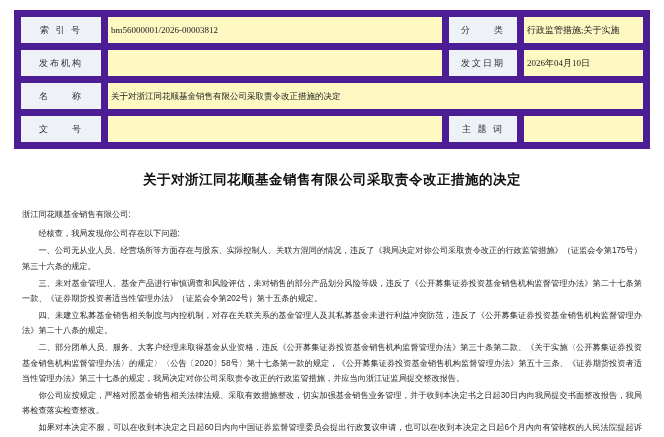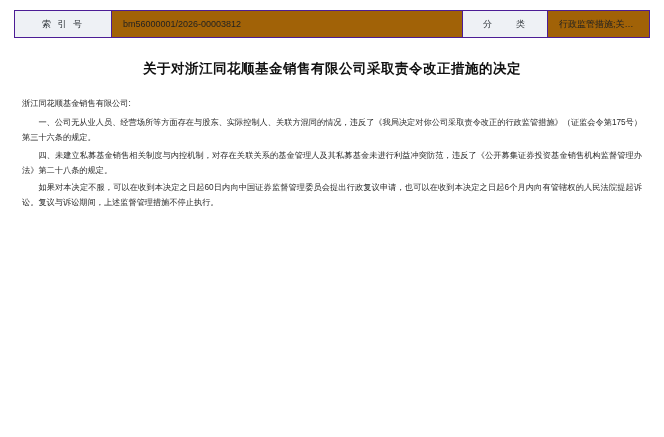--- a/index.html
+++ b/index.html
@@ -24,40 +24,41 @@
   }
 
   
   table.meta {
     width: 636px;
     border-collapse: collapse;
     table-layout: fixed;
     font-size: 9px;
   }
   table.meta td {
-    border: 1px solid #4c1d95;
-    padding: 0 11px;
+    border: 7px solid #4c1d95;
+    padding: 0 3px;
     height: 26px;
     vertical-align: middle;
     line-height: 1.2;
     overflow: hidden;
     white-space: nowrap;
     text-overflow: ellipsis;
   }
   td.label {
     background: #eef1f5;
     color: #2b3136;
     text-align: center;
     letter-spacing: 2px;
     font-size: 9px;
   }
   td.value {
-    background: #a16207;
+    background: #fef9c3;
     color: #222;
     font-size: 9px;
+    font-family: Liberation Serif, serif;
   }
   td.value.small {
     font-size: 8.5px;
   }
 
   
   .doc-title {
     text-align: center;
     font-size: 13.5px;
     font-weight: bold;
@@ -90,25 +91,45 @@
 <div class="page">
 
   <table class="meta">
     <tbody>
       <tr>
         <td class="label" style="width:74px">索 引 号</td>
         <td class="value" style="width:328px">bm56000001/2026-00003812</td>
         <td class="label" style="width:62px">分　　类</td>
         <td class="value">行政监管措施;关于实施</td>
       </tr>
+      <tr>
+        <td class="label">发布机构</td>
+        <td class="value"></td>
+        <td class="label">发文日期</td>
+        <td class="value">2026年04月10日</td>
+      </tr>
+      <tr>
+        <td class="label">名　　称</td>
+        <td class="value small" colspan="3">关于对浙江同花顺基金销售有限公司采取责令改正措施的决定</td>
+      </tr>
+      <tr>
+        <td class="label">文　　号</td>
+        <td class="value"></td>
+        <td class="label">主 题 词</td>
+        <td class="value"></td>
+      </tr>
     </tbody>
   </table>
 
   <div class="doc-title">关于对浙江同花顺基金销售有限公司采取责令改正措施的决定</div>
 
   <div class="body-block">
     <p class="p-addressee">浙江同花顺基金销售有限公司:</p>
+    <p class="indent">经核查，我局发现你公司存在以下问题:</p>
     <p class="indent">一、公司无从业人员、经营场所等方面存在与股东、实际控制人、关联方混同的情况，违反了《我局决定对你公司采取责令改正的行政监管措施》（证监会令第175号）第三十六条的规定。</p>
+    <p class="indent">三、未对基金管理人、基金产品进行审慎调查和风险评估，未对销售的部分产品划分风险等级，违反了《公开募集证券投资基金销售机构监督管理办法》第二十七条第一款、《证券期货投资者适当性管理办法》（证监会令第202号）第十五条的规定。</p>
     <p class="indent">四、未建立私募基金销售相关制度与内控机制，对存在关联关系的基金管理人及其私募基金未进行利益冲突防范，违反了《公开募集证券投资基金销售机构监督管理办法》第二十八条的规定。</p>
+    <p class="indent">二、部分团单人员、服务、大客户经理未取得基金从业资格，违反《公开募集证券投资基金销售机构监督管理办法》第三十条第二款、《关于实施〈公开募集证券投资基金销售机构监督管理办法〉的规定〉〈公告〔2020〕58号〉第十七条第一款的规定，《公开募集证券投资基金销售机构监督管理办法》第五十三条、《证券期货投资者适当性管理办法》第三十七条的规定，我局决定对你公司采取责令改正的行政监管措施，并应当向浙江证监局提交整改报告。</p>
+    <p class="indent">你公司应按规定，严格对照基金销售相关法律法规、采取有效措施整改，切实加强基金销售业务管理，并于收到本决定书之日起30日内向我局提交书面整改报告，我局将检查落实检查整改。</p>
     <p class="indent">如果对本决定不服，可以在收到本决定之日起60日内向中国证券监督管理委员会提出行政复议申请，也可以在收到本决定之日起6个月内向有管辖权的人民法院提起诉讼。复议与诉讼期间，上述监督管理措施不停止执行。</p>
   </div>
 
 </div>
 
 </body></html>

